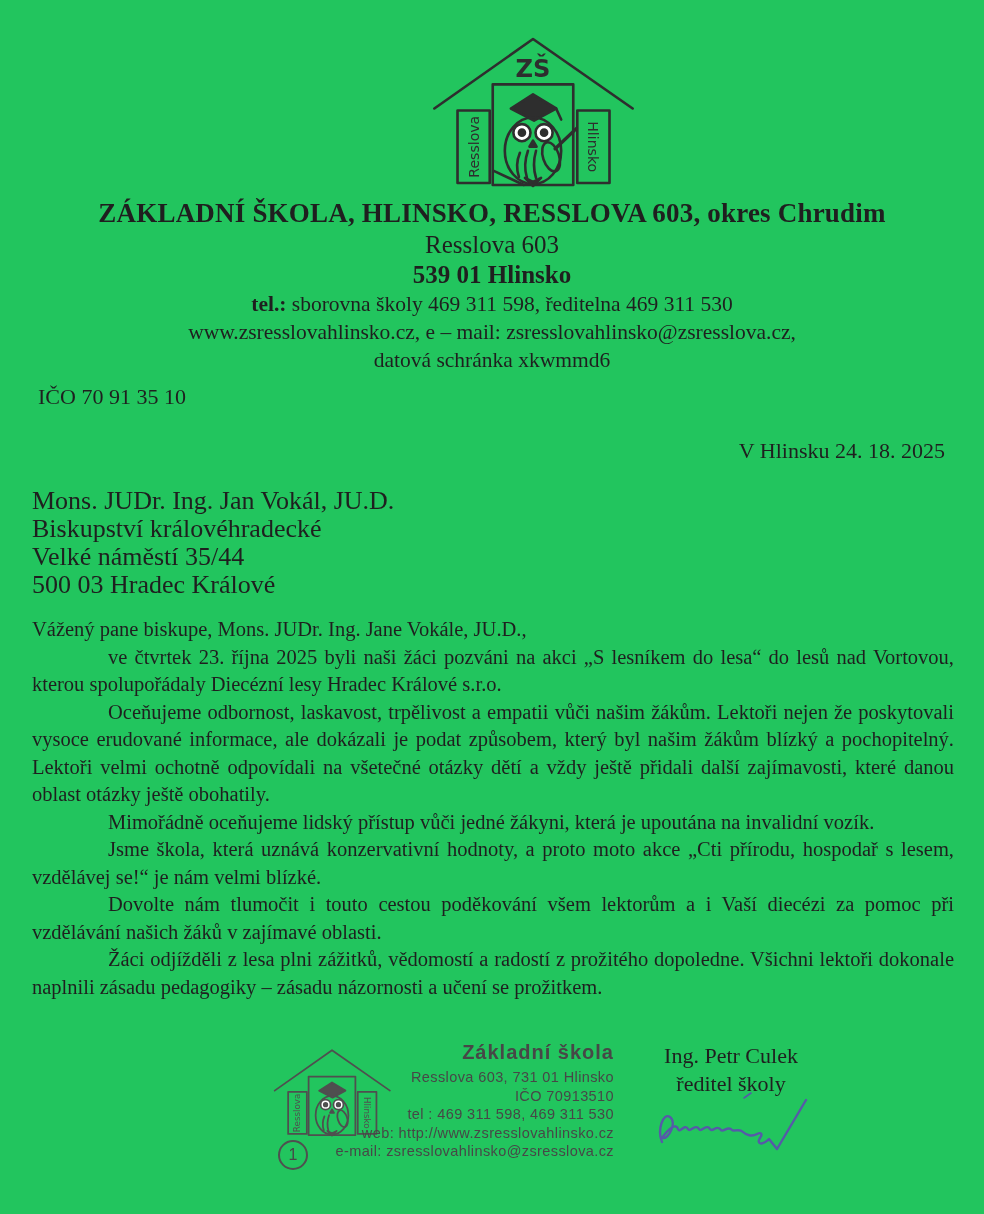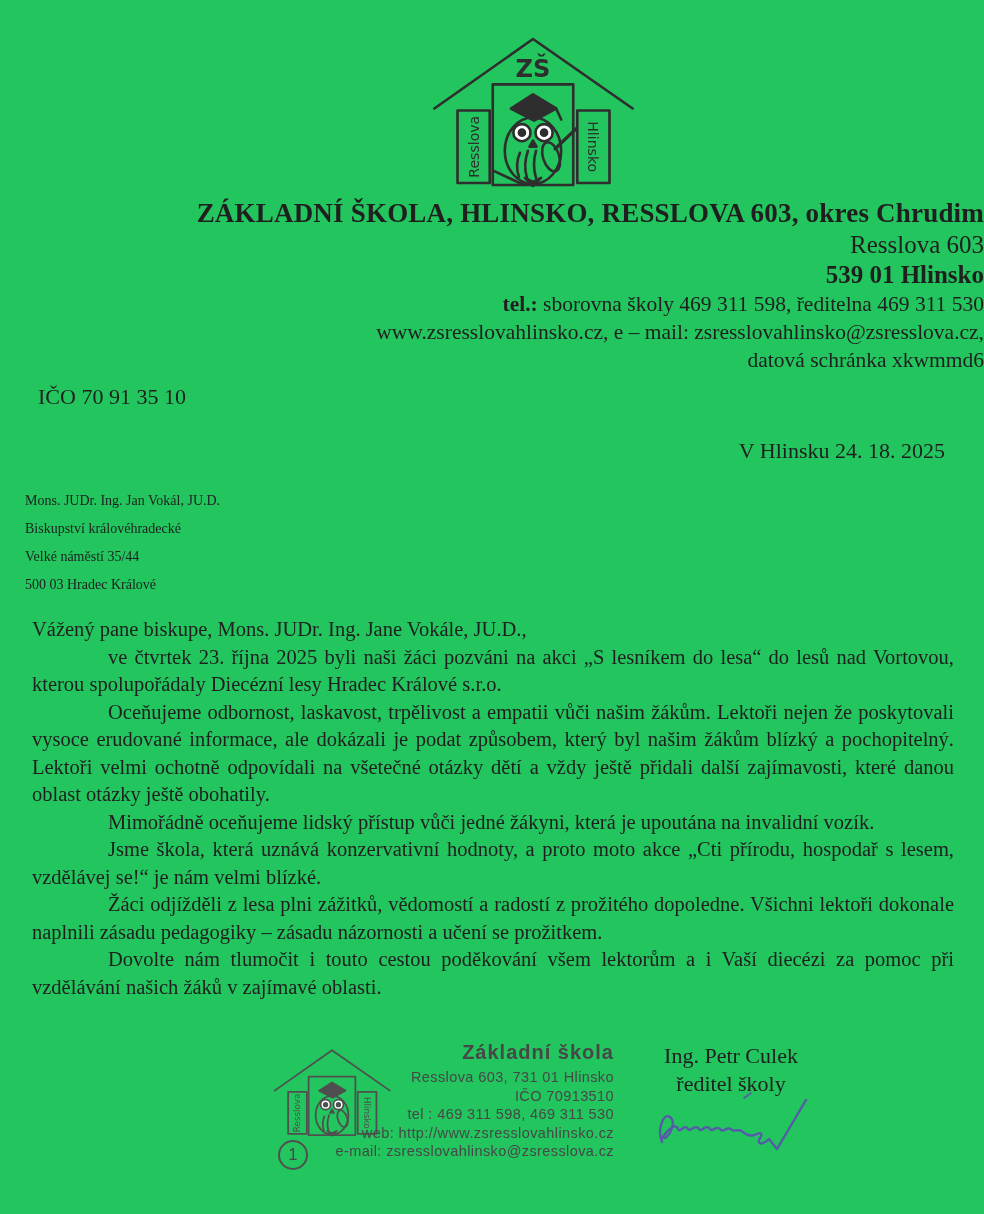--- a/index.html
+++ b/index.html
@@ -14,38 +14,38 @@
   }
   
   .logo-top{
     position:absolute;left:426px;top:32px;
     width:214px;height:156px;
     color:#2e2e2e;
   }
   
   .letterhead{
     position:absolute;left:0;top:196px;width:984px;
-    text-align:right;
+    text-align:center;
   }
   .school-name{font-size:27px;font-weight:bold;line-height:34px;letter-spacing:.2px;}
   .school-street{font-size:25px;font-weight:normal;line-height:30px;}
   .school-city{font-size:25px;font-weight:bold;line-height:30px;}
   .contact-line{font-size:21.5px;line-height:28px;}
   .contact-line b{font-weight:bold;}
   .ico-line{
     position:absolute;left:38px;top:384px;
     font-size:22px;
   }
   .date-line{
     position:absolute;right:39px;top:438px;
     font-size:22px;
   }
   .recipient{
-    position:absolute;left:25px;top:487px;
-    font-size:14px;line-height:28px;
+    position:absolute;left:32px;top:487px;
+    font-size:26px;line-height:28px;
   }
   .letter-body{
     position:absolute;left:32px;top:616px;width:922px;
     font-size:20.5px;line-height:27.5px;
     text-align:justify;
   }
   .letter-body p{margin:0;text-indent:76px;}
   .letter-body p.no-indent{text-indent:0;}
   
   .stamp{
@@ -131,22 +131,22 @@
     <div>Velké náměstí 35/44</div>
     <div>500 03 Hradec Králové</div>
   </div>
 
   <div class="letter-body">
     <p class="no-indent">Vážený pane biskupe, Mons. JUDr. Ing. Jane Vokále, JU.D.,</p>
     <p>ve čtvrtek 23. října 2025 byli naši žáci pozváni na akci „S lesníkem do lesa“ do lesů nad Vortovou, kterou spolupořádaly Diecézní lesy Hradec Králové s.r.o.</p>
     <p>Oceňujeme odbornost, laskavost, trpělivost a empatii vůči našim žákům. Lektoři nejen že poskytovali vysoce erudované informace, ale dokázali je podat způsobem, který byl našim žákům blízký a pochopitelný. Lektoři velmi ochotně odpovídali na všetečné otázky dětí a vždy ještě přidali další zajímavosti, které danou oblast otázky ještě obohatily.</p>
     <p>Mimořádně oceňujeme lidský přístup vůči jedné žákyni, která je upoutána na invalidní vozík.</p>
     <p>Jsme škola, která uznává konzervativní hodnoty, a proto moto akce „Cti přírodu, hospodař s lesem, vzdělávej se!“ je nám velmi blízké.</p>
+    <p>Dovolte nám tlumočit i touto cestou poděkování všem lektorům a i Vaší diecézi za pomoc při vzdělávání našich žáků v zajímavé oblasti.</p>
     <p>Žáci odjížděli z lesa plni zážitků, vědomostí a radostí z prožitého dopoledne. Všichni lektoři dokonale naplnili zásadu pedagogiky – zásadu názornosti a učení se prožitkem.</p>
-    <p>Dovolte nám tlumočit i touto cestou poděkování všem lektorům a i Vaší diecézi za pomoc při vzdělávání našich žáků v zajímavé oblasti.</p>
   </div>
 
   <div class="stamp">
     <svg class="stamp-logo" viewBox="0 0 212 155" aria-hidden="true">
       <g fill="none" stroke="currentColor" stroke-width="3" stroke-linecap="round" stroke-linejoin="round">
         <path d="M8 76 L106 7 L205 76"></path>
         <rect x="31" y="78" width="32" height="72"></rect>
         <rect x="150" y="78" width="32" height="72"></rect>
         <rect x="66" y="52" width="80" height="100"></rect>
         <polygon points="84,76 106,62 129,76 107,88" fill="currentColor"></polygon>

